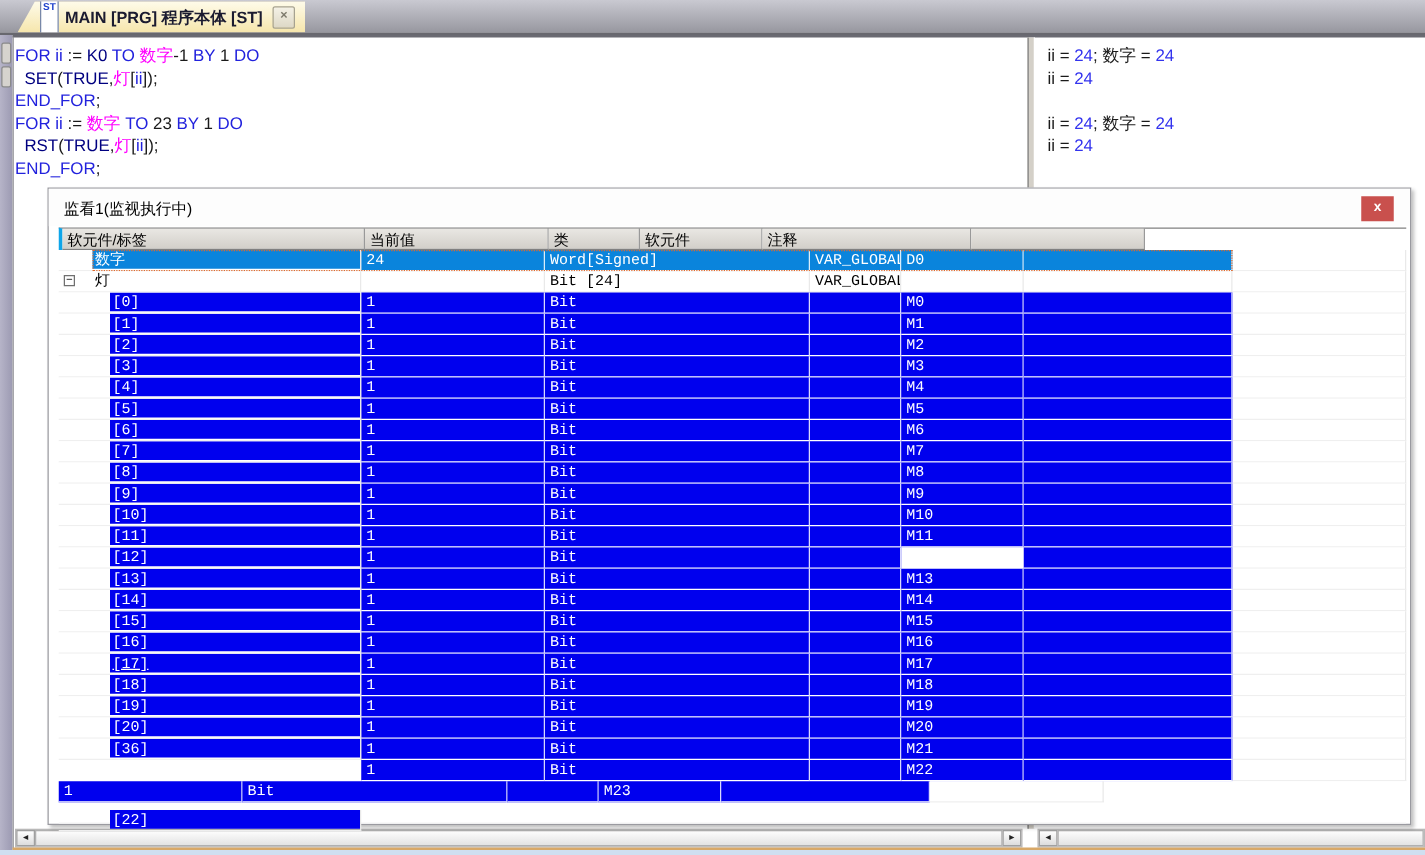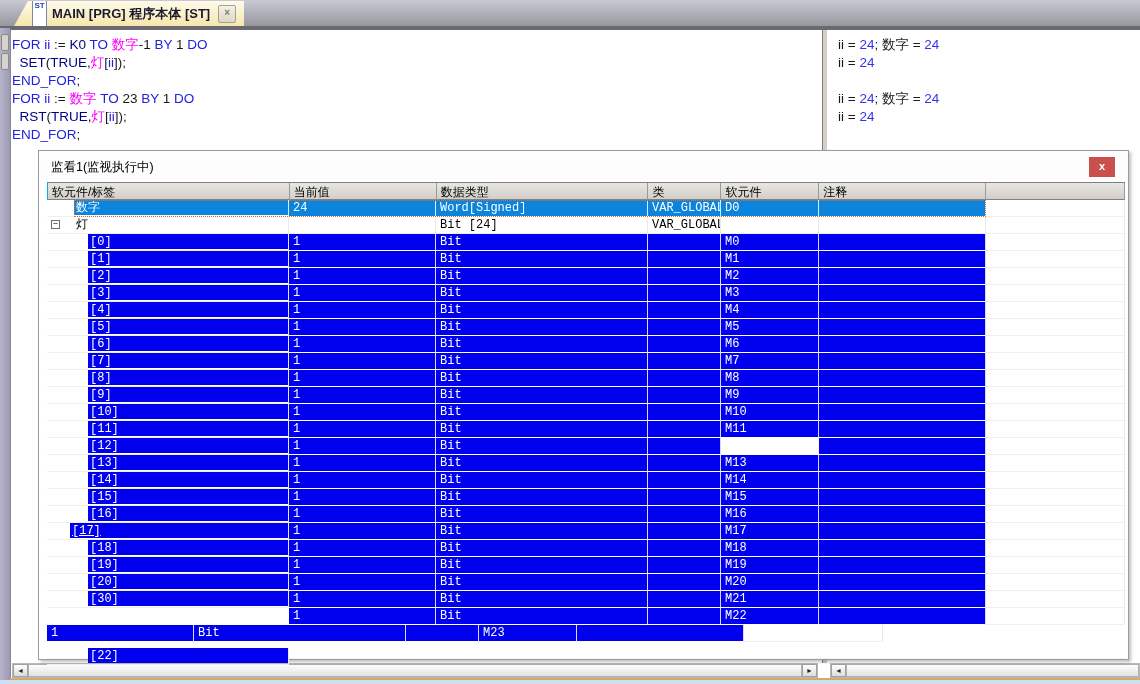--- a/index.html
+++ b/index.html
@@ -64,21 +64,21 @@
 
   
   .watch{position:absolute;left:38px;top:150px;width:1091px;height:510px;background:#ffffff;
         border:1px solid #9a9aa0;box-shadow:2px 2px 3px rgba(0,0,0,0.25);box-sizing:border-box;}
   .watch-titlebar{position:absolute;left:0;top:0;right:0;height:30px;background:#fdfdfd;}
   .watch-title{position:absolute;left:12px;top:8px;font-size:12.5px;color:#000;}
   .watch-close{position:absolute;right:13px;top:6px;width:26px;height:20px;background:#c9504d;
         color:#ffffff;font-size:11px;font-weight:bold;text-align:center;line-height:19px;cursor:default;}
 
   .wtable{position:absolute;left:8px;top:31px;width:1078px;font-size:12px;}
-  .whead{display:flex;height:18px;border-top:1px solid #808080;border-left:1px solid #0ea5e9;box-sizing:border-box;justify-content:flex-end;}
+  .whead{display:flex;height:18px;border-top:1px solid #808080;border-left:3px solid #0ea5e9;box-sizing:border-box;}
   .whcell{background:linear-gradient(#e9e7e3,#d2cfc9);border-right:1px solid #999999;
         border-bottom:1px solid #808080;box-sizing:border-box;padding:1px 0 0 4px;color:#000;
         white-space:nowrap;overflow:hidden;}
   .wrow{display:flex;height:17px;position:relative;background:#ffffff;}
   .wcell{box-sizing:border-box;height:17px;line-height:16px;padding:0 0 0 4px;white-space:nowrap;overflow:hidden;
         border-right:1px solid #e9e9e9;border-bottom:1px solid #efefef;
         font-family:"Liberation Mono","DejaVu Sans Mono",monospace;font-size:12px;color:#000;}
   .wrow.st-on .wcell.painted{background:#0000ee;color:#ffffff;border-right:1px solid rgba(255,255,255,.85);
         border-bottom:1px solid #ffffff;}
   .wrow.st-sel .wcell.painted{background:#0a84dc;color:#ffffff;border-right:1px solid rgba(255,255,255,.85);
@@ -134,21 +134,20 @@
 
   <div class="watch">
     <div class="watch-titlebar">
       <span class="watch-title">监看1(监视执行中)</span>
       <div class="watch-close">x</div>
     </div>
     <div class="wtable">
       <div class="whead" id="watchHead">
           <div class="whcell" style="width: 242px;">软元件/标签</div>
           <div class="whcell" style="width: 147px;">当前值</div>
-          <div class="whcell" style="width: 212px;">数据类型</div>
           <div class="whcell" style="width: 73px;">类</div>
           <div class="whcell" style="width: 98px;">软元件</div>
           <div class="whcell" style="width: 167px;">注释</div>
           <div class="whcell" style="width: 139px;"></div>
         </div>
       <div id="watchRows">
           <div class="wrow st-sel">
             <div class="wcell c-name" style="width: 242px;">
               <span class="name-hl" style="left: 27px;">数字</span>
             </div>
@@ -354,21 +353,21 @@
             </div>
             <div class="wcell painted" style="width: 147px;">1</div>
             <div class="wcell painted" style="width: 212px;">Bit</div>
             <div class="wcell painted" style="width: 73px;"></div>
             <div class="wcell painted" style="width: 98px;">M16</div>
             <div class="wcell painted" style="width: 167px;"></div>
             <div class="wcell" style="width: 139px;"></div>
           </div>
           <div class="wrow st-on">
             <div class="wcell c-name" style="width: 242px;">
-              <span class="name-hl" style="left: 23px; text-decoration: underline;">[17]</span>
+              <span class="name-hl" style="left: 41px; text-decoration: underline;">[17]</span>
             </div>
             <div class="wcell painted" style="width: 147px;">1</div>
             <div class="wcell painted" style="width: 212px;">Bit</div>
             <div class="wcell painted" style="width: 73px;"></div>
             <div class="wcell painted" style="width: 98px;">M17</div>
             <div class="wcell painted" style="width: 167px;"></div>
             <div class="wcell" style="width: 139px;"></div>
           </div>
           <div class="wrow st-on">
             <div class="wcell c-name" style="width: 242px;">
@@ -398,21 +397,21 @@
             </div>
             <div class="wcell painted" style="width: 147px;">1</div>
             <div class="wcell painted" style="width: 212px;">Bit</div>
             <div class="wcell painted" style="width: 73px;"></div>
             <div class="wcell painted" style="width: 98px;">M20</div>
             <div class="wcell painted" style="width: 167px;"></div>
             <div class="wcell" style="width: 139px;"></div>
           </div>
           <div class="wrow st-on">
             <div class="wcell c-name" style="width: 242px;">
-              <span class="name-hl" style="left: 41px;">[30]</span>
+              <span class="name-hl" style="left: 41px;">[36]</span>
             </div>
             <div class="wcell painted" style="width: 147px;">1</div>
             <div class="wcell painted" style="width: 212px;">Bit</div>
             <div class="wcell painted" style="width: 73px;"></div>
             <div class="wcell painted" style="width: 98px;">M21</div>
             <div class="wcell painted" style="width: 167px;"></div>
             <div class="wcell" style="width: 139px;"></div>
           </div>
           <div class="wrow st-on">
             <div class="wcell c-name" style="width: 242px; margin-top: 40px;">

